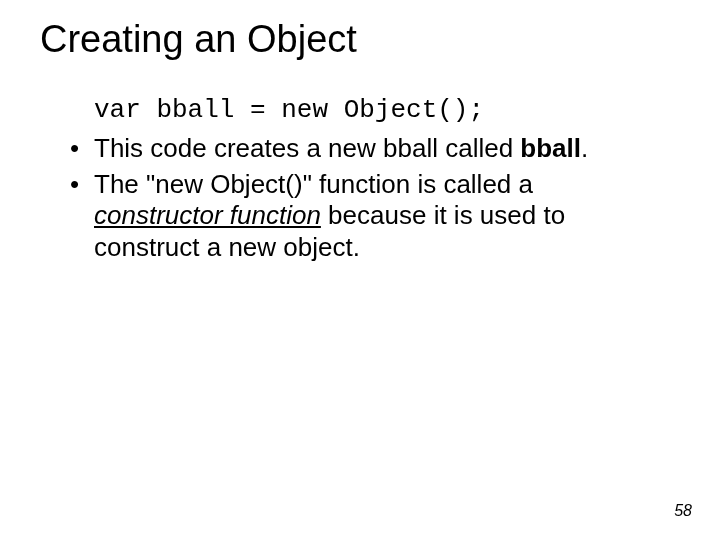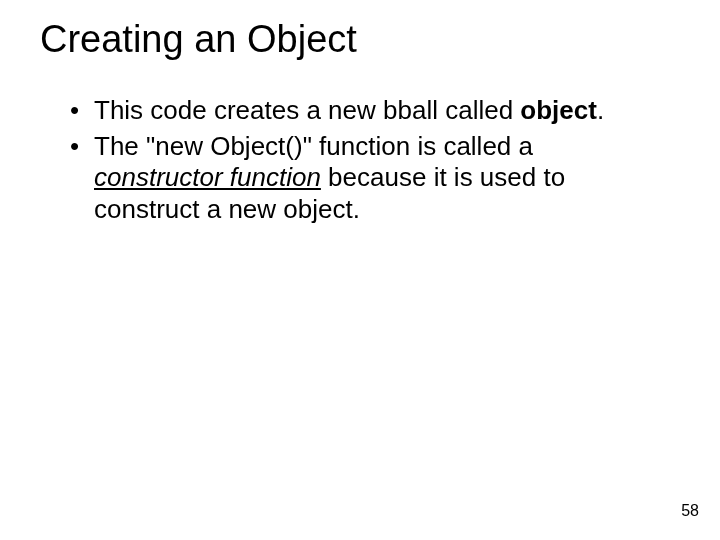--- a/index.html
+++ b/index.html
@@ -46,37 +46,39 @@
   .code {
     font-family: "Courier New", Courier, monospace;
     font-size: 26px;
     margin: 2px 0 8px 54px;
     white-space: pre;
   }
   .bold { font-weight: 700; }
   .italic { font-style: italic; }
   .pagenum {
     position: absolute;
-    right: 21px;
+    right: 28px;
     bottom: 20px;
     font-size: 16px;
+    font-style: italic;
   }
 </style>
 </head>
 <body>
 
 <div class="slide">
 
   <h1 class="title">Creating an Object</h1>
 
 
+  <div class="code">var bball = new Object();</div>
 
   <ul class="bullets">
     <li>
-      <span>This code creates a new bball called </span><span class="bold">object</span><span>.</span>
+      <span>This code creates a new bball called </span><span class="bold">bball</span><span>.</span>
     </li>
     <li>
       <span>The "new Object()" function is called a </span><span class="italic" style="text-decoration: underline;">constructor function</span><span> because it is used to construct a new object.</span>
     </li>
   </ul>
 
   <div class="pagenum">58</div>
 </div>
 
 </body></html>

